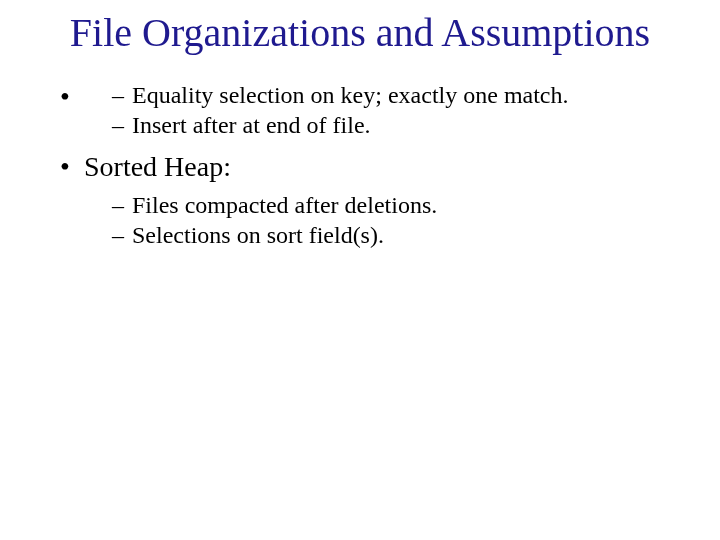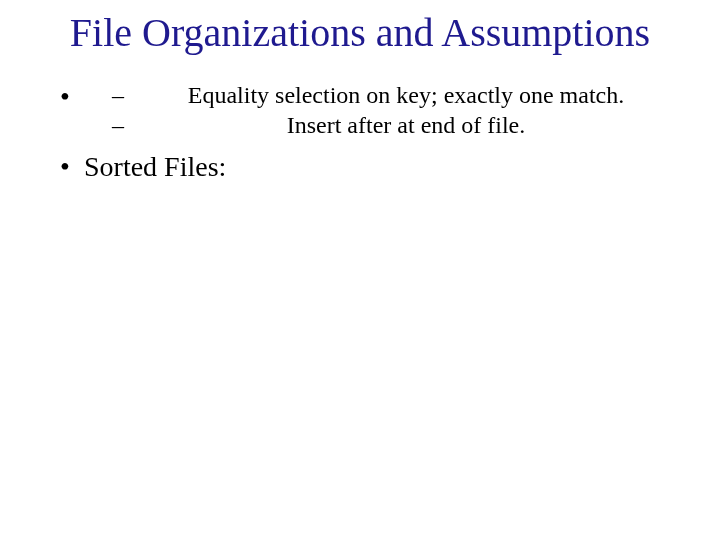--- a/index.html
+++ b/index.html
@@ -36,21 +36,20 @@
       position: absolute;
       left: 0;
       top: 0;
       font-size: 28px;
     }
     .sub-list {
       list-style: none;
       padding-left: 28px;
       margin-top: 6px;
       margin-bottom: 10px;
-      text-align: center;
     }
     .sub-item {
       font-size: 24px;
       color: #000000;
       position: relative;
       padding-left: 20px;
       line-height: 1.25;
     }
     .sub-item::before {
       content: "–";
@@ -65,15 +64,19 @@
 <h1 class="title">File Organizations and Assumptions</h1>
 
 <ul class="bullet-list">
   <li class="bullet-item">
     <ul class="sub-list">
       <li class="sub-item">Equality selection on key; exactly one match.</li>
       <li class="sub-item">Insert after at end of file.</li>
     </ul>
   </li>
   <li class="bullet-item">
-    <span>Sorted Files:</span>
+    <span>Sorted Heap:</span>
+    <ul class="sub-list">
+      <li class="sub-item">Files compacted after deletions.</li>
+      <li class="sub-item">Selections on sort field(s).</li>
+    </ul>
   </li>
 </ul>
 
 </body></html>

